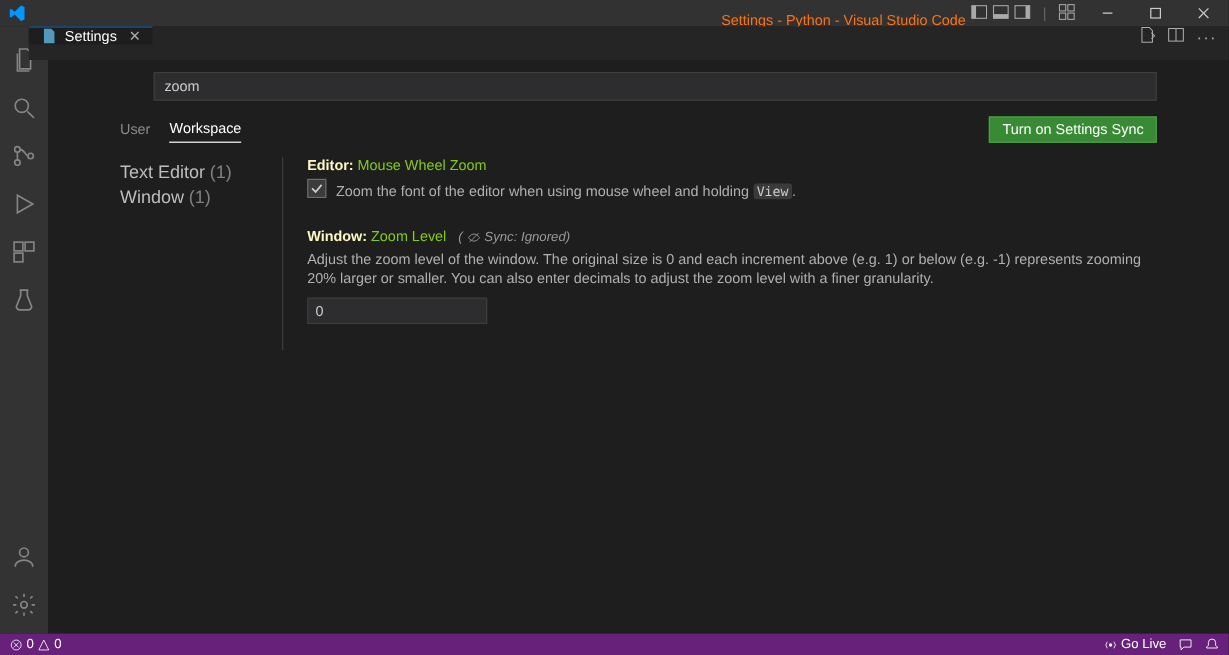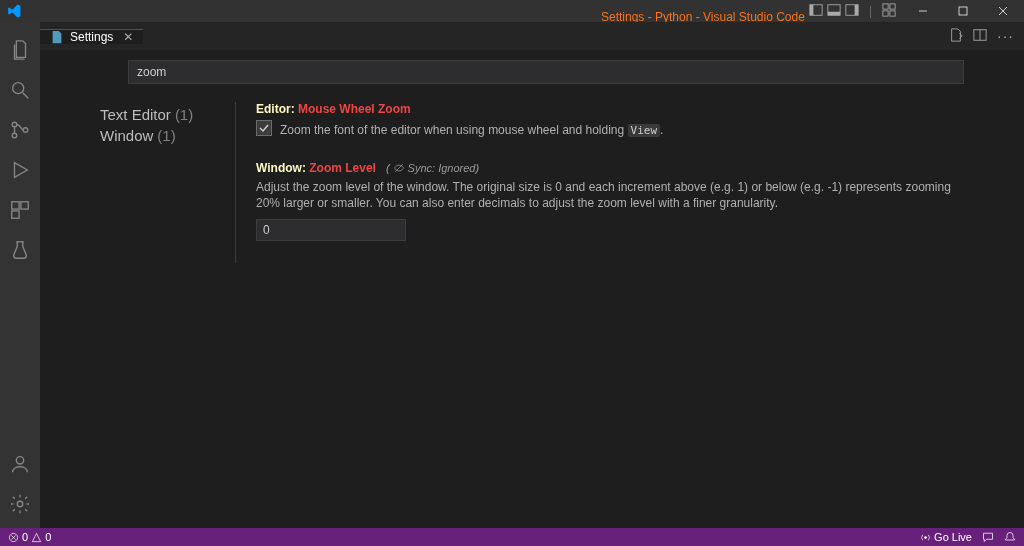--- a/index.html
+++ b/index.html
@@ -20,22 +20,22 @@
   .win-btn { width: 34px; height: 22px; display: flex; align-items: center; justify-content: center; color: #bbb; }
 
   
   .activitybar { position: absolute; top: 22px; left: 0; width: 40px; bottom: 18px;
     background: #333333; display: flex; flex-direction: column; align-items: center; padding-top: 8px; }
   .activity-icon { width: 40px; height: 40px; display: flex; align-items: center; justify-content: center;
     color: #858585; }
   .activitybar .bottom { margin-top: auto; margin-bottom: 4px; }
 
   
-  .tabbar { position: absolute; top: 22px; left: 40px; right: 0; height: 28px;
-    background: #252526; display: flex; align-items: center; }
+  .tabbar { position: absolute; top: 22px; left: 24px; right: 0; height: 28px;
+    background: #252526; display: flex; align-items: flex-start; }
   .tab { display: flex; align-items: center; gap: 6px; padding: 0 10px;
     background: #1e1e1e; border-top: 1px solid #0e639c; color: #ffffff; font-size: 12px; }
   .tab .icon { color: #519aba; display: flex; }
   .tab .close { color: #aaa; font-size: 12px; margin-left: 4px; }
   .tab-actions { margin-left: auto; display: flex; align-items: center; gap: 10px; padding-right: 10px; color: #aaa; }
 
   
   .editor { position: absolute; top: 50px; left: 40px; right: 0; bottom: 18px;
     background: #1e1e1e; overflow: hidden; }
   .search-wrap { padding: 10px 60px 6px 88px; }
@@ -54,21 +54,21 @@
 
   .content { display: flex; padding: 12px 60px 0 60px; }
   .tree { width: 135px; padding-top: 2px; }
   .tree-item { display: flex; gap: 4px; padding: 2px 0; color: #bdbdbd; font-size: 15px; }
   .tree-item .count { color: #808080; }
 
   .details { flex: 1; border-left: 1px solid #3c3c3c; padding-left: 20px; }
   .setting-block { margin-bottom: 22px; }
   .setting-title { font-size: 12px; margin-bottom: 4px; }
   .setting-title .cat { color: #fef9c3; font-weight: 600; }
-  .setting-title .name { color: #ef4444; font-weight: 700; }
+  .setting-title .name { color: #84cc16; font-weight: 400; }
   .check-row { display: flex; align-items: flex-start; gap: 8px; color: #b8b8b8; font-size: 12px; }
   .checkbox { width: 16px; height: 16px; border: 1px solid #6b6b6b; background: #3c3c3c;
     display: flex; align-items: center; justify-content: center; flex-shrink: 0; }
   .check-row .desc { line-height: 16px; }
   code.key { background: #3a3a3a; padding: 0 3px; border-radius: 2px; font-family: Consolas, monospace; color: #ccc; font-size: 11px; }
   .sync-meta { color: #999; font-style: italic; font-size: 11px; display: inline-flex; align-items: center; gap: 3px; }
   .desc { color: #b0b0b0; font-size: 12px; line-height: 16px; margin-top: 2px; }
   .num-input { margin-top: 8px; width: 150px; height: 22px; background: #2d2d30;
     border: 1px solid #3c3c3c; color: #ccc; padding: 0 6px; font-size: 12px; outline: none; }
 
@@ -208,20 +208,25 @@
         </svg></span>
     <span style="font-size:14px;letter-spacing:1px">···</span>
   </div>
 </div>
 
 <div class="editor">
   <div class="search-wrap">
     <div class="search-row">
       <input class="search-input" value="zoom" style="">
     </div>
+  </div>
+  <div class="scope-row">
+    <div class="scope-tab">User</div>
+    <div class="scope-tab active">Workspace</div>
+    <div class="sync-btn">Turn on Settings Sync</div>
   </div>
 
   <div class="content">
     <div class="tree">
       <div class="tree-item">
         <span>Text Editor</span>
         <span class="count">(1)</span>
       </div>
       <div class="tree-item">
         <span>Window</span>

